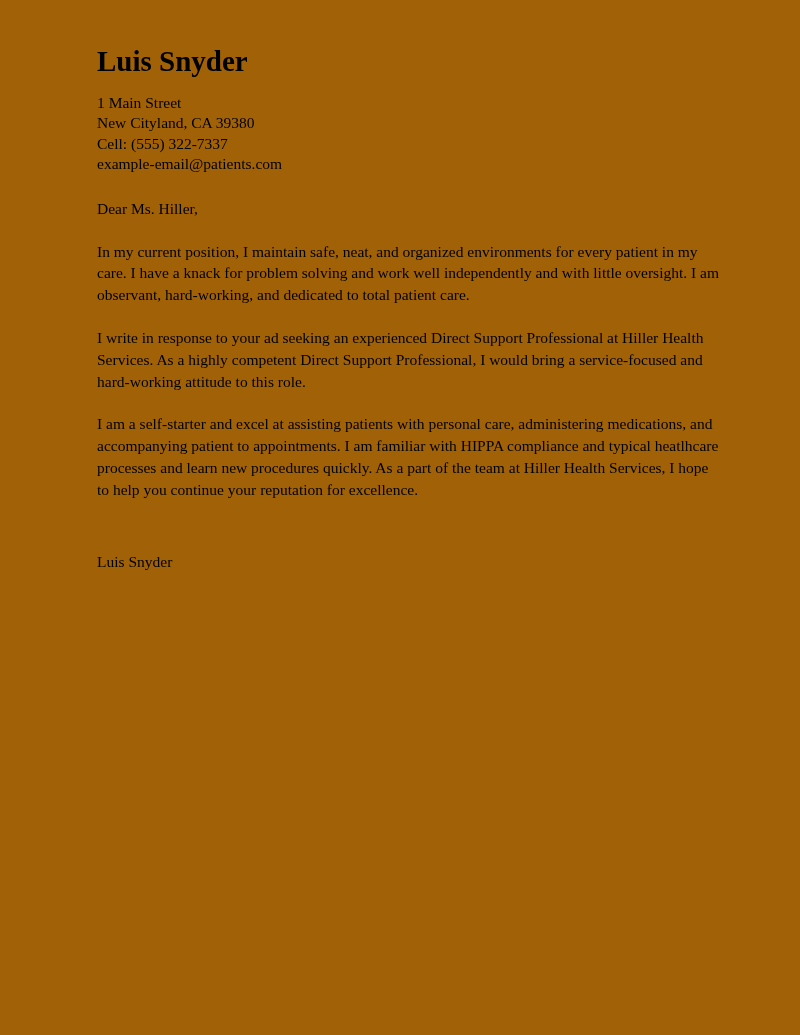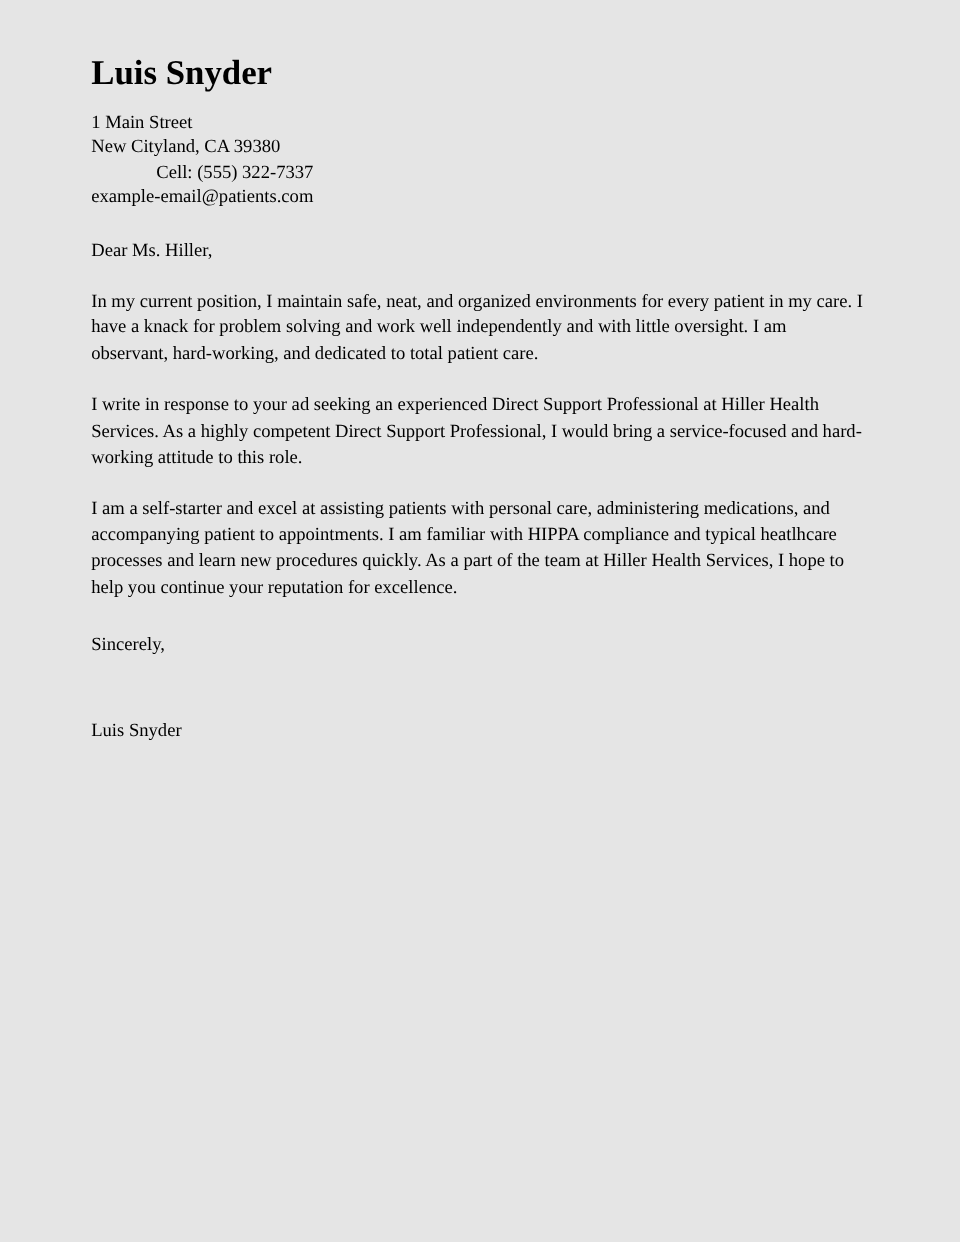--- a/index.html
+++ b/index.html
@@ -4,42 +4,42 @@
 <style>
   * { box-sizing: border-box; margin: 0; padding: 0; }
   html, body {
     background: #ffffff;
     font-family: "Liberation Serif", "DejaVu Serif", serif;
     color: #000000;
   }
   .page {
     width: 800px;
     height: 1035px;
-    background: #e5e5e5;
-    padding: 46px 80px 0 76px;
+    background: #a16207;
+    padding: 46px 80px 0 97px;
     overflow: hidden;
   }
   .author-name {
     font-size: 29px;
     font-weight: bold;
     line-height: 1.1;
     margin-bottom: 15px;
     color: #000000;
   }
   .contact-row {
     display: flex;
     justify-content: space-between;
     align-items: flex-start;
     flex-direction: column;
   }
   .contact-left, .contact-right {
     font-size: 15.5px;
     line-height: 20.5px;
   }
-  .contact-right { text-align: right; }
+  .contact-right { text-align: left; }
   .salutation {
     font-size: 15.5px;
     line-height: 21.8px;
     margin-top: 23px;
   }
   .body-paragraph {
     font-size: 15.5px;
     line-height: 21.8px;
     margin-top: 21px;
   }
@@ -73,17 +73,16 @@
   </div>
 
   <p class="salutation">Dear Ms. Hiller,</p>
 
   <p class="body-paragraph">In my current position, I maintain safe, neat, and organized environments for every patient in my care. I have a knack for problem solving and work well independently and with little oversight. I am observant, hard-working, and dedicated to total patient care.</p>
 
   <p class="body-paragraph">I write in response to your ad seeking an experienced Direct Support Professional at Hiller Health Services. As a highly competent Direct Support Professional, I would bring a service-focused and hard-working attitude to this role.</p>
 
   <p class="body-paragraph">I am a self-starter and excel at assisting patients with personal care, administering medications, and accompanying patient to appointments. I am familiar with HIPPA compliance and typical heatlhcare processes and learn new procedures quickly. As a part of the team at Hiller Health Services, I hope to help you continue your reputation for excellence.</p>
 
-  <p class="closing">Sincerely,</p>
 
   <p class="signature">Luis Snyder</p>
 
 </div>
 
 </body></html>

